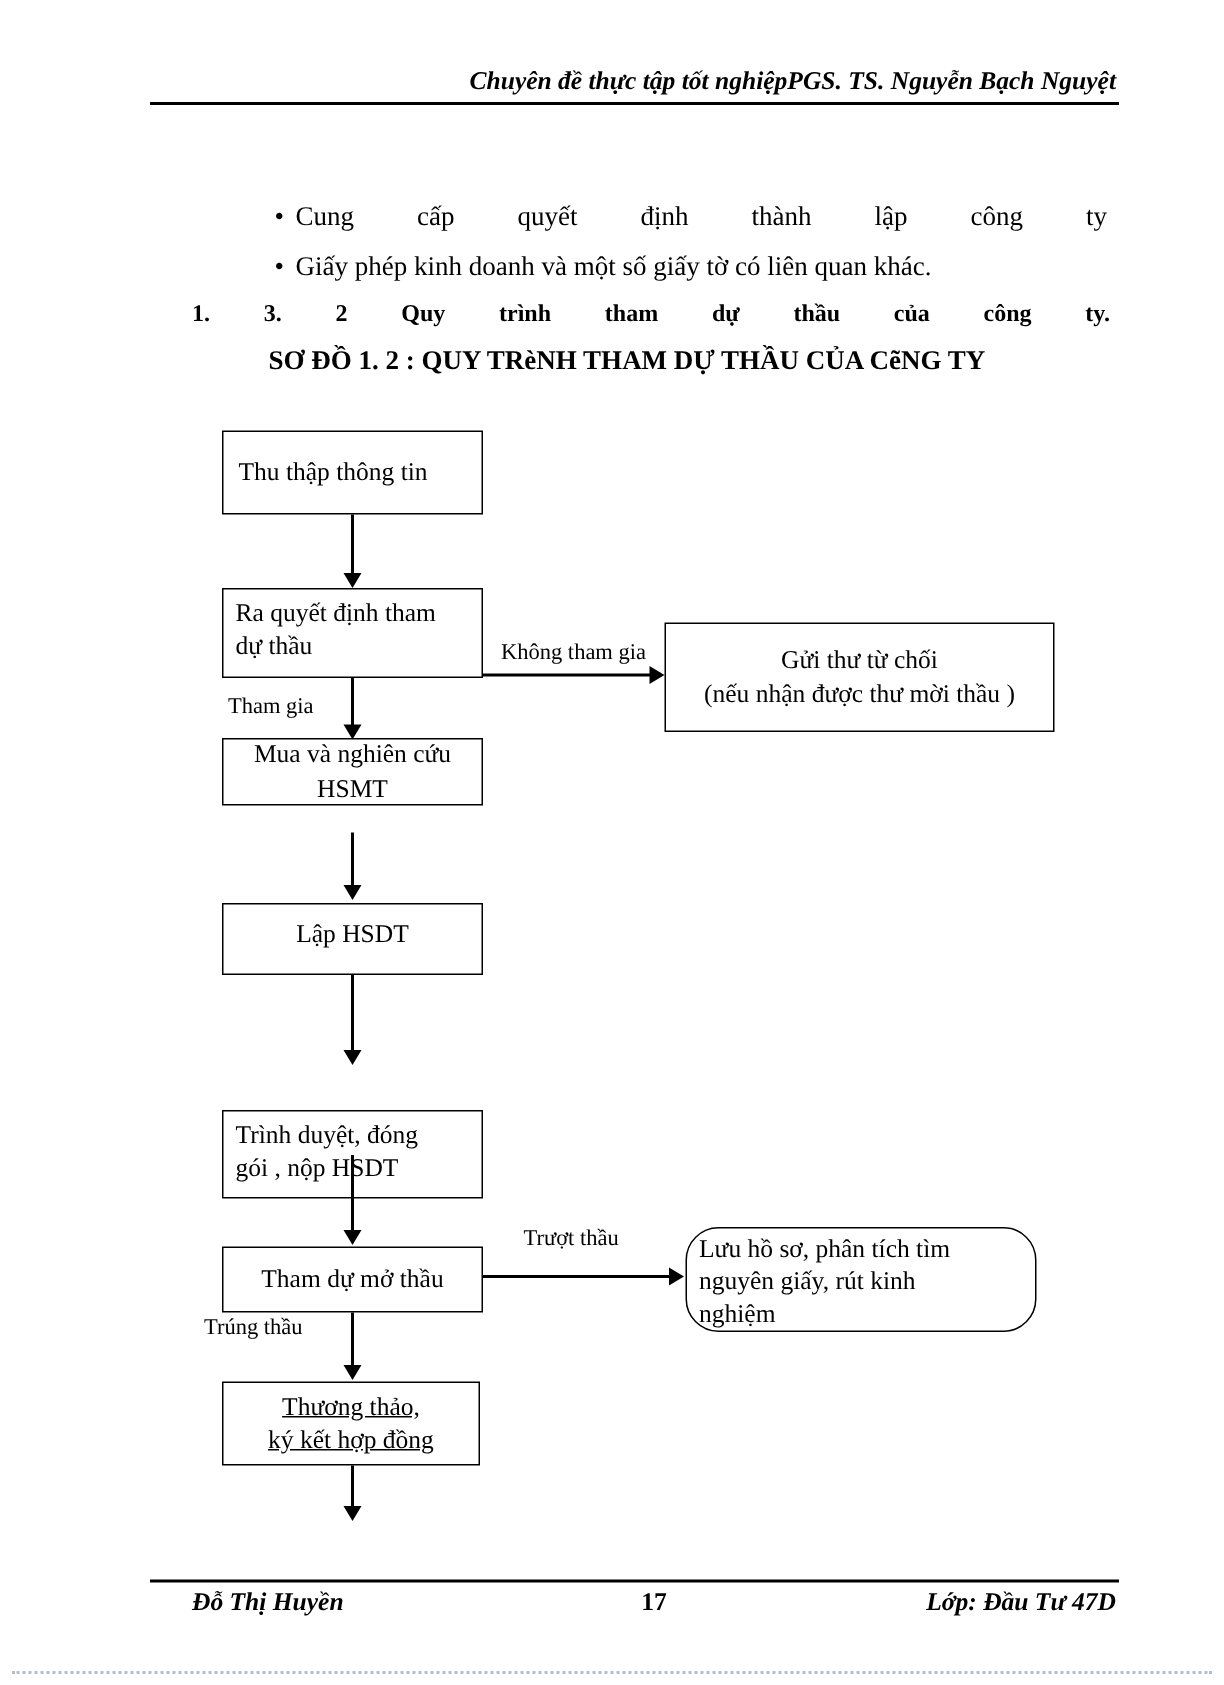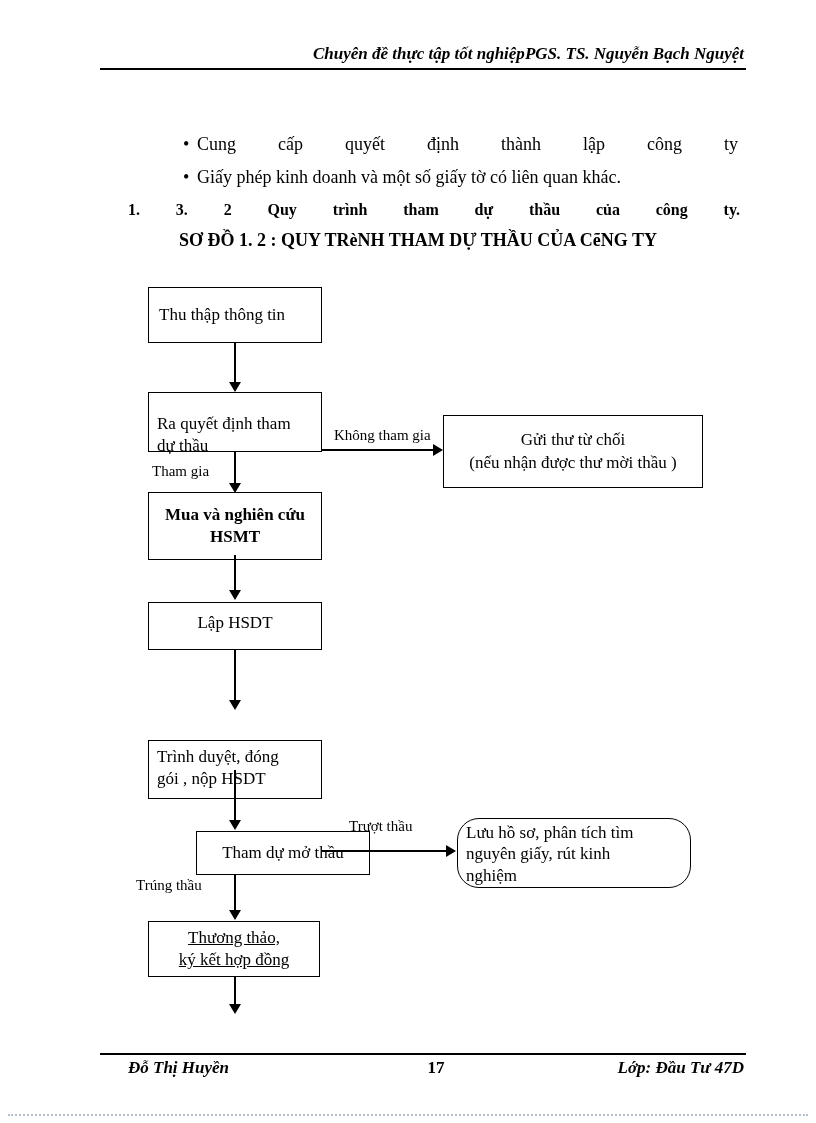--- a/index.html
+++ b/index.html
@@ -73,26 +73,26 @@
     border: 1.5px solid #000;
     box-sizing: border-box;
     font-size: 17px;
     line-height: 1.3;
     background: #fff;
   }
   .fc-left   { display: flex; flex-direction: column; justify-content: center; align-items: flex-start; padding: 2px 8px; }
   .fc-center { display: flex; flex-direction: column; justify-content: center; align-items: center; padding: 2px 4px; text-align: center; }
 
   #box-collect   { left: 148px; top: 287px;  width: 174px; height: 56px; padding-left: 10px; }
-  #box-decide    { left: 148px; top: 392px;  width: 174px; height: 60px; justify-content: flex-start; padding-top: 20px; }
+  #box-decide    { left: 148px; top: 392px;  width: 174px; height: 60px; justify-content: flex-start; padding-top: 5px; }
   #box-refuse    { left: 443px; top: 415px;  width: 260px; height: 73px; }
-  #box-buy       { left: 148px; top: 492px;  width: 174px; height: 68px; font-weight: bold; }
+  #box-buy       { left: 148px; top: 492px;  width: 174px; height: 45px; }
   #box-prepare   { left: 148px; top: 602px;  width: 174px; height: 48px; justify-content: flex-start; padding-top: 9px; }
   #box-submit    { left: 148px; top: 740px;  width: 174px; height: 59px; justify-content: flex-start; padding-top: 5px; }
-  #box-open      { left: 148px; top: 831px;  width: 174px; height: 44px; margin-left: 48px; }
+  #box-open      { left: 148px; top: 831px;  width: 174px; height: 44px; }
   #box-lose      { left: 457px; top: 818px;  width: 234px; height: 70px; justify-content: space-between; padding-top: 3px; line-height: 1.25; border-radius: 22px; }
   #box-negotiate { left: 148px; top: 921px;  width: 172px; height: 56px; text-decoration: underline; }
 
   .vline { position: absolute; left: 234px; width: 2px; background: #000; }
   #v1 { top: 343px; height: 41px; }
   #v2 { top: 452px; height: 33px; }
   #v3 { top: 555px; height: 37px; }
   #v4 { top: 650px; height: 52px; }
   #v5 { top: 770px; height: 52px; }
   #v6 { top: 875px; height: 37px; }

